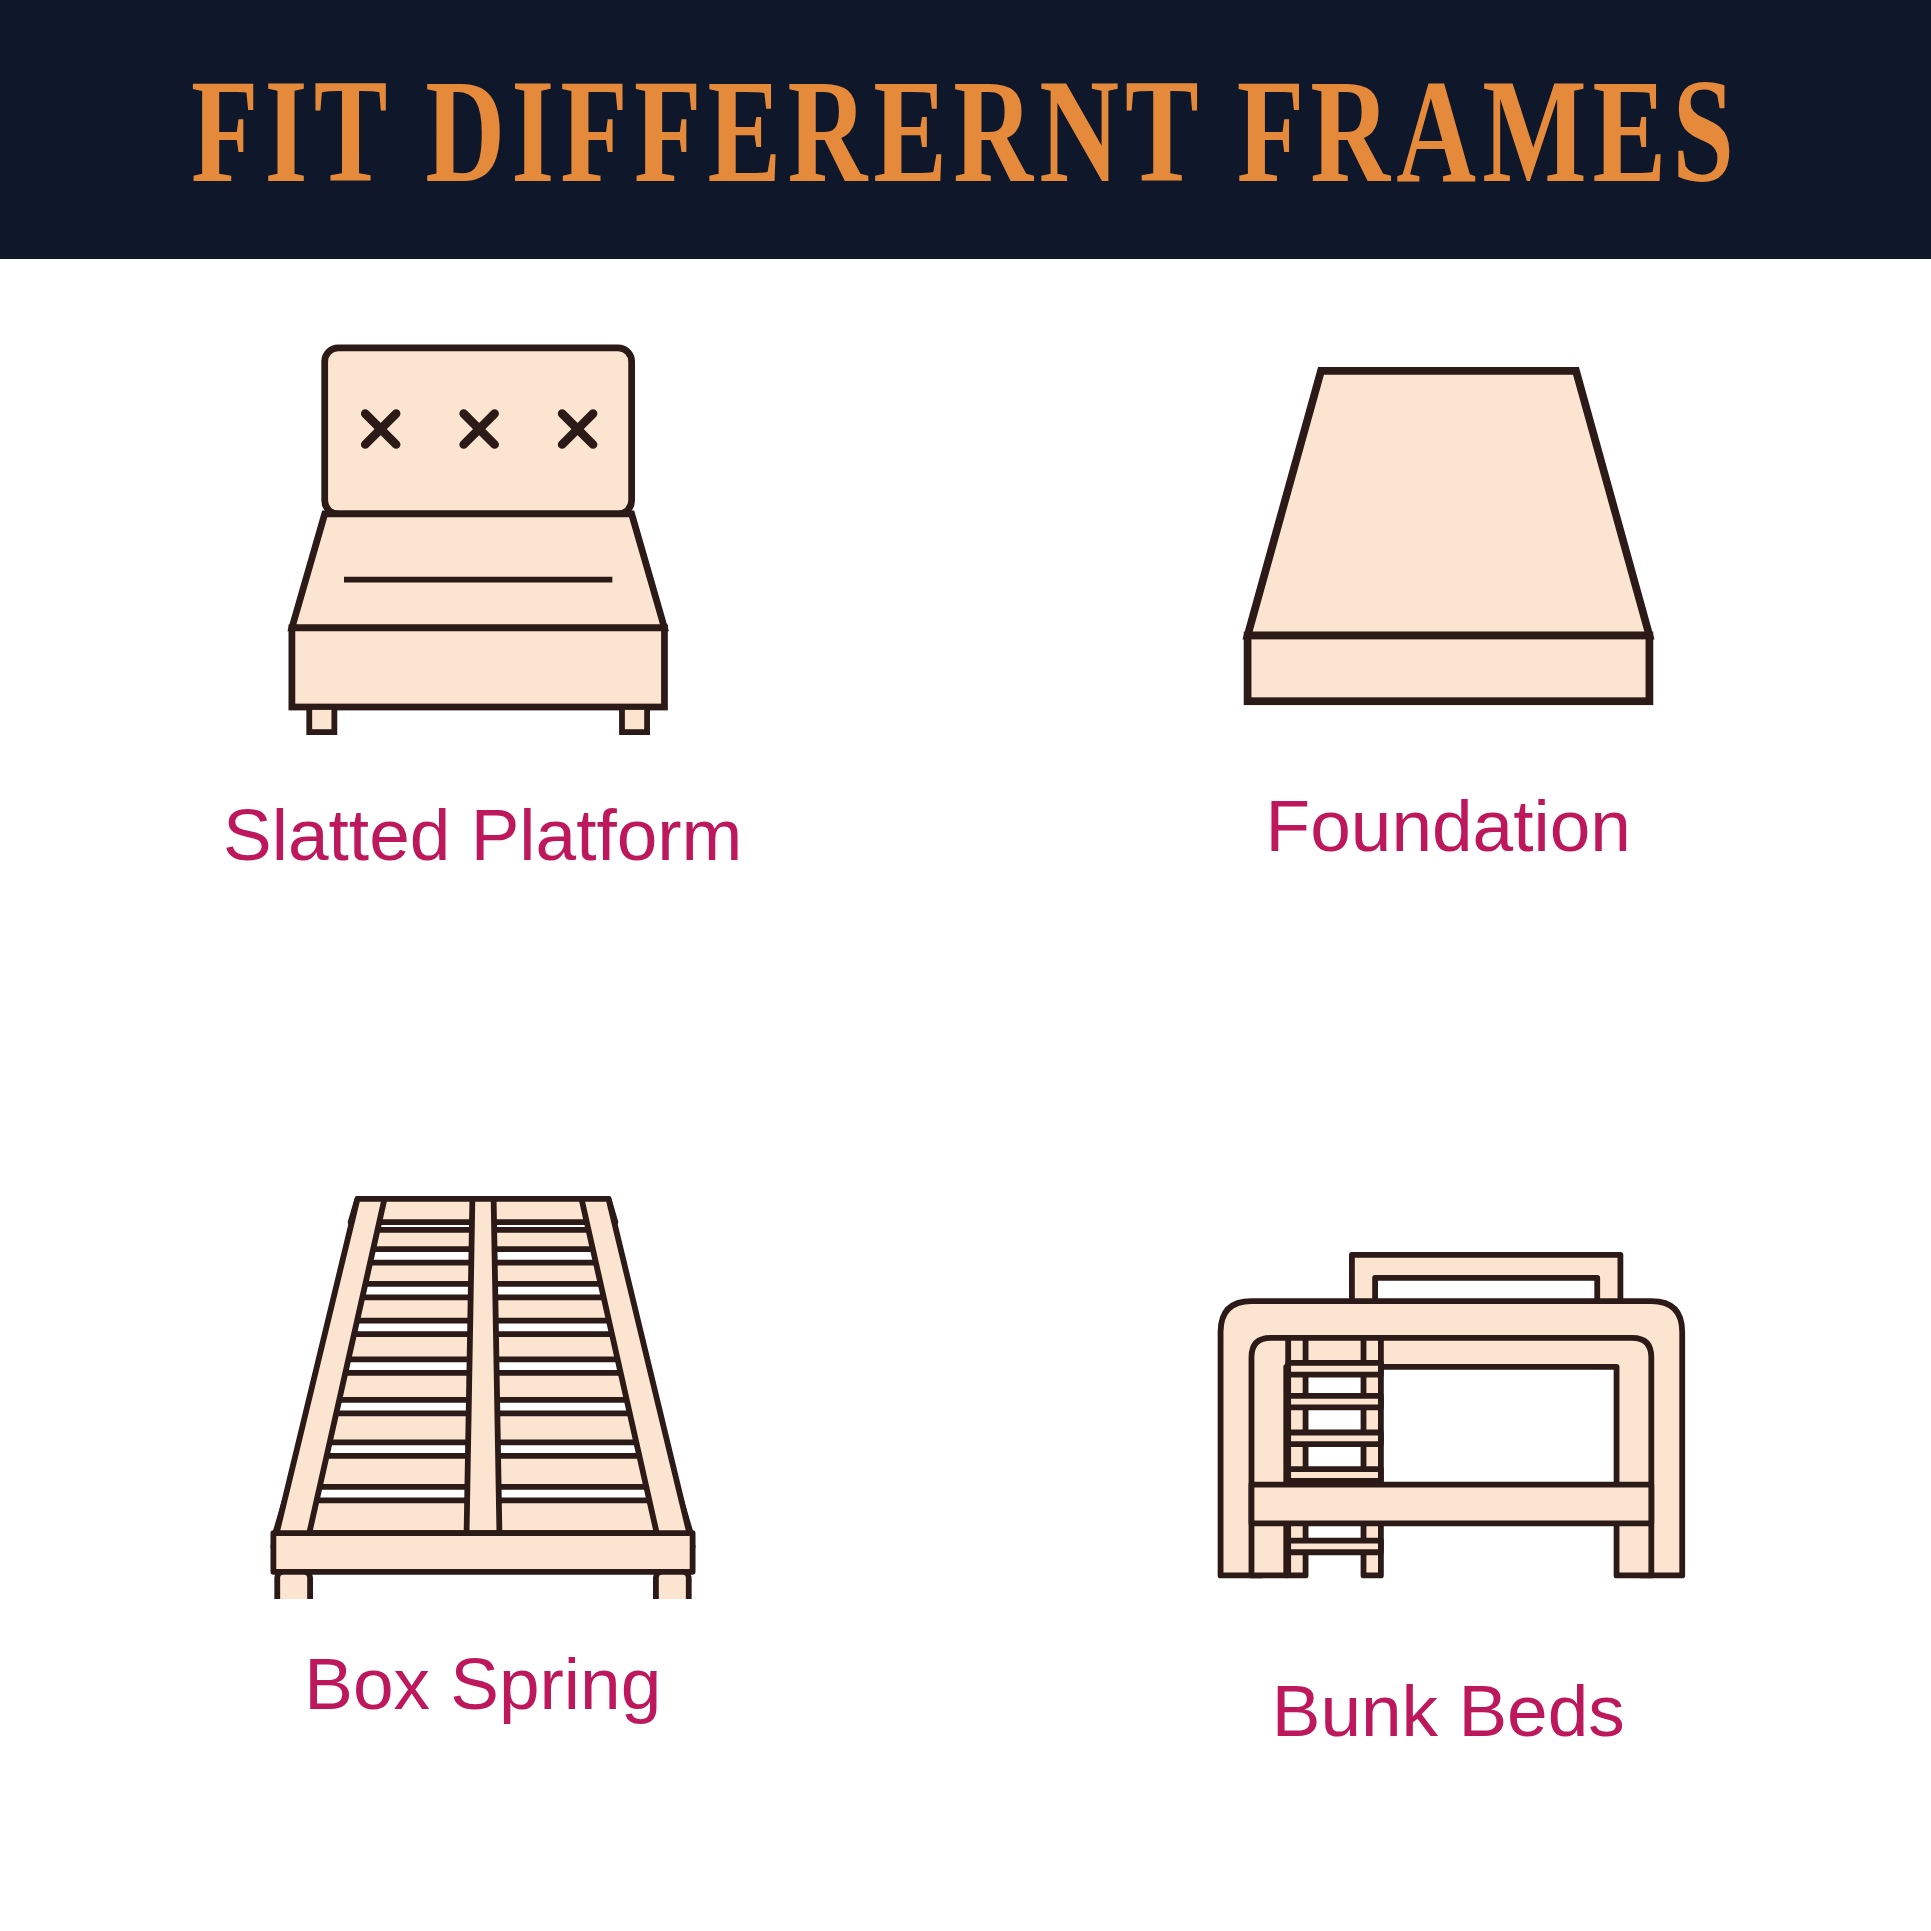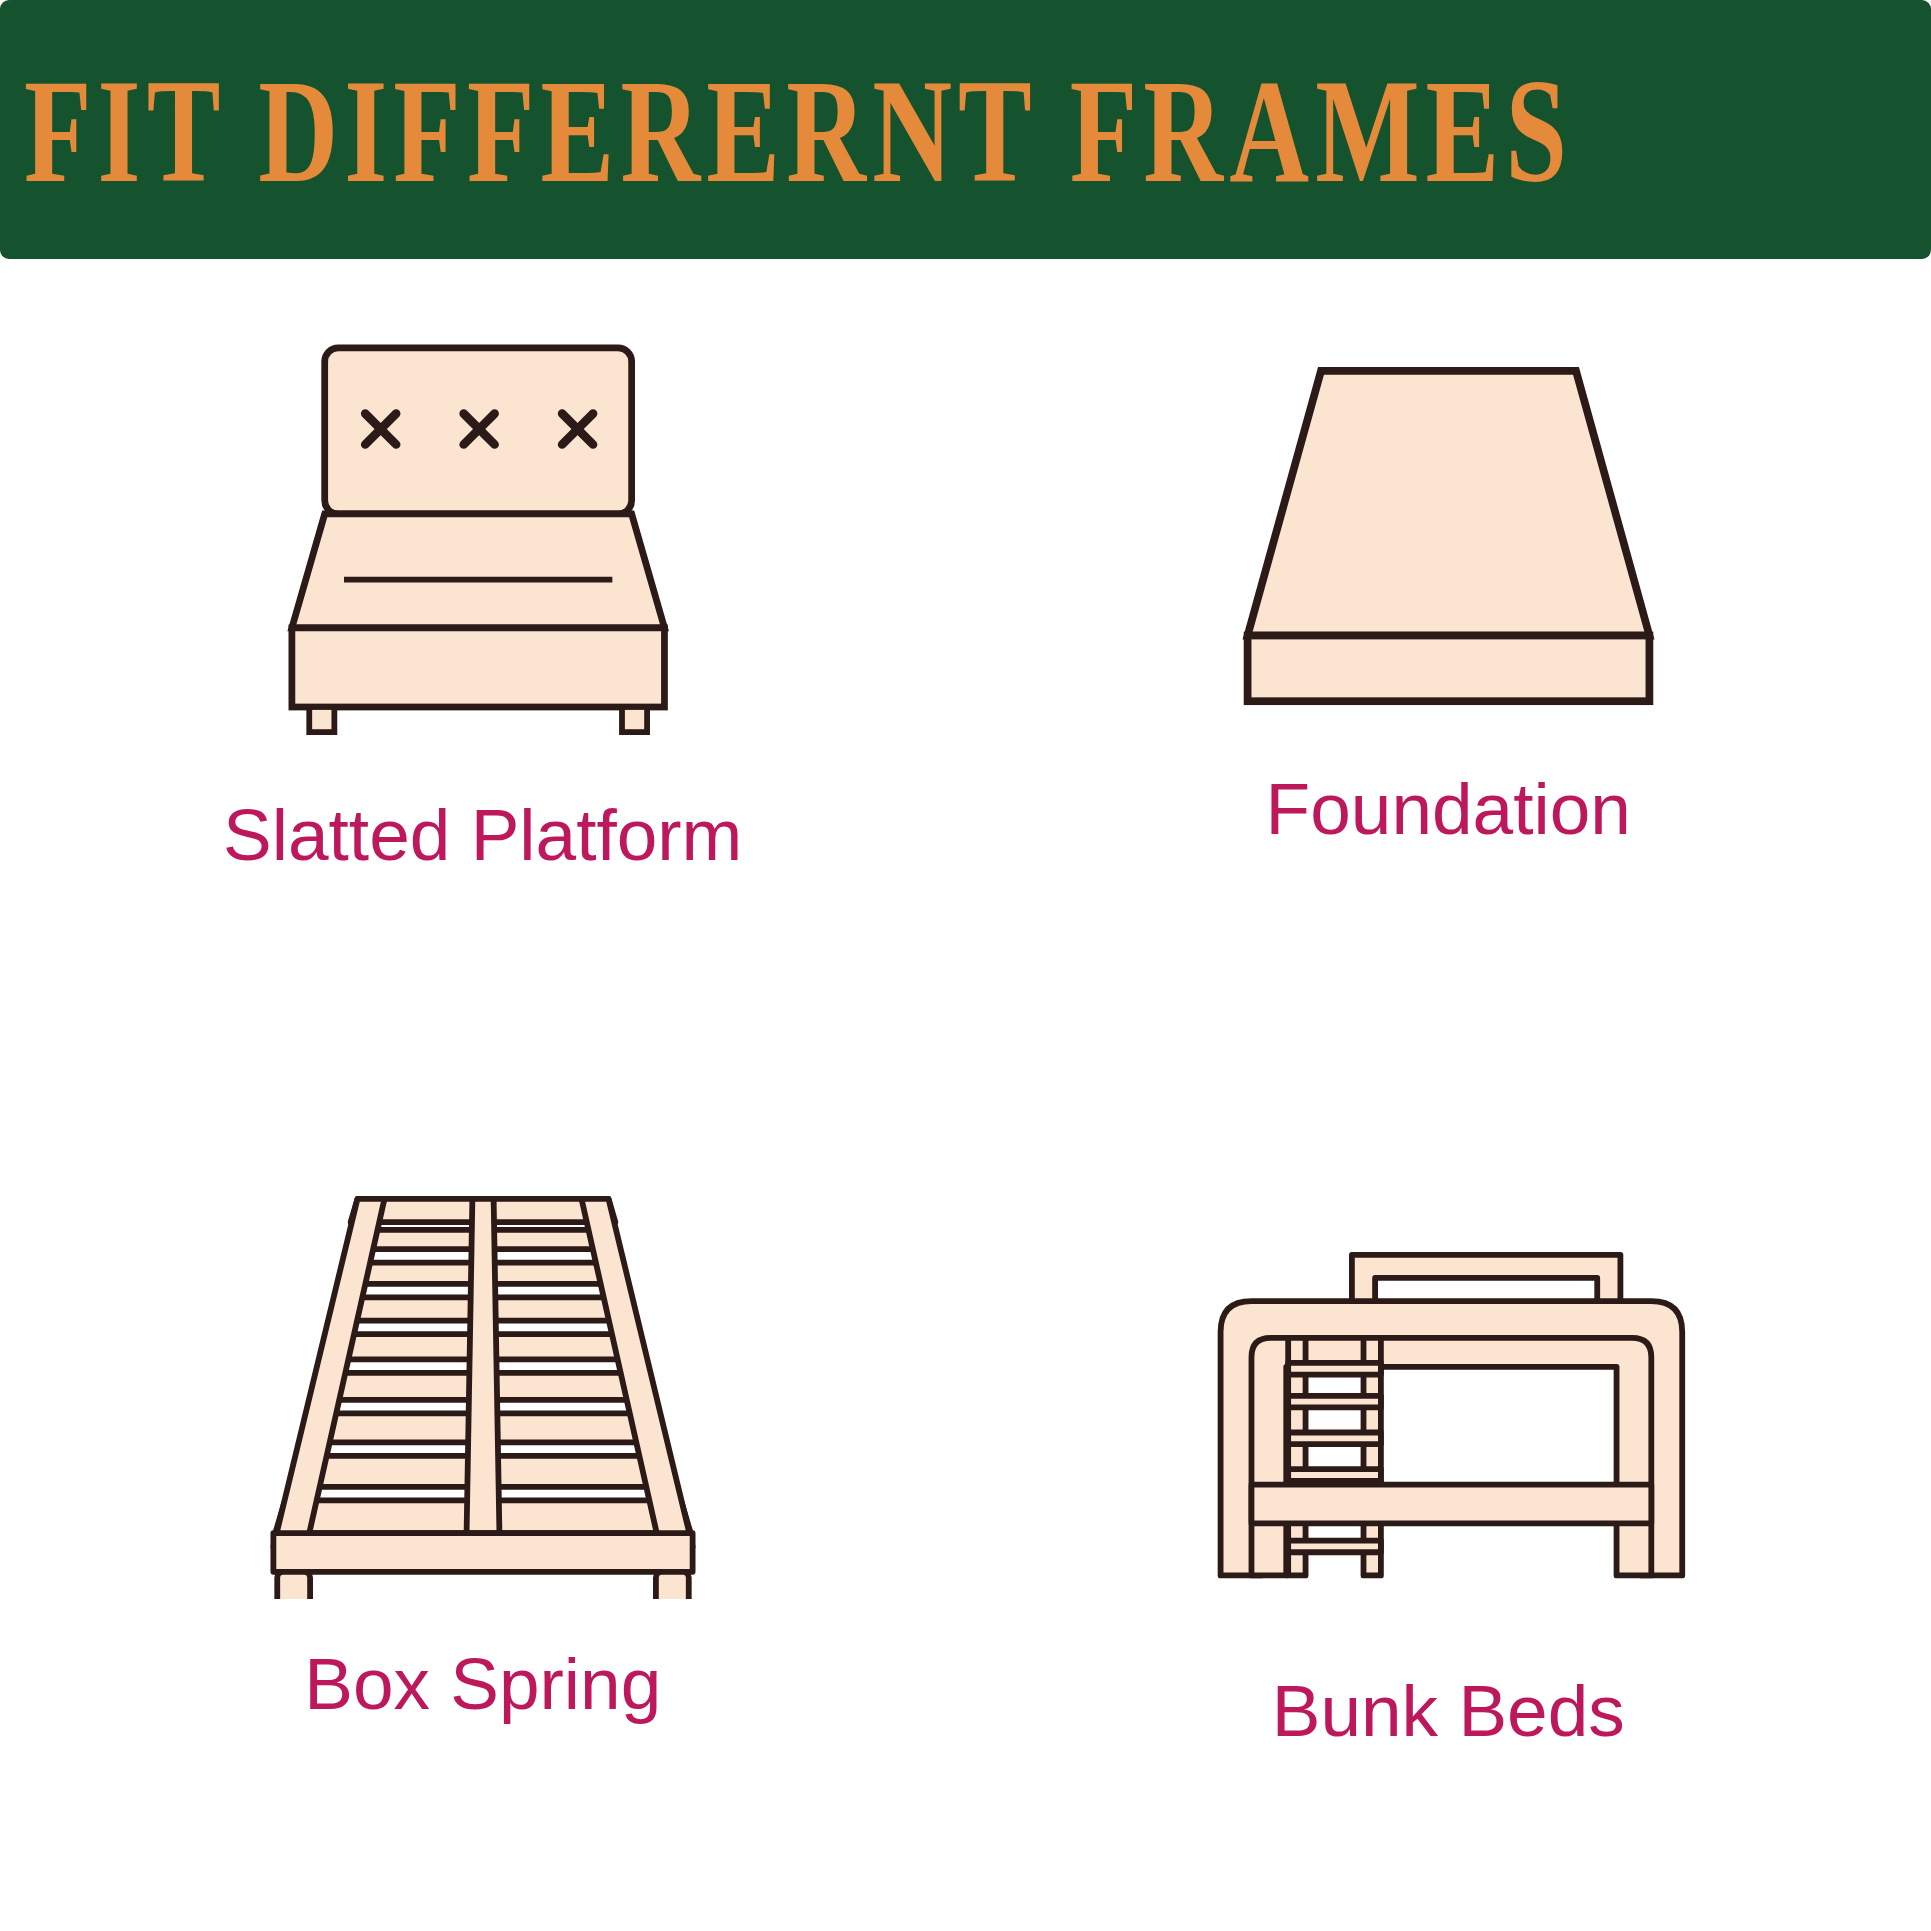--- a/index.html
+++ b/index.html
@@ -15,25 +15,25 @@
     position: relative;
   }
 
   
   #header-band {
     position: absolute;
     left: 0;
     top: 0;
     width: 1931px;
     height: 259px;
-    background: #14532d;
+    background: #0f172a;
     display: flex;
     align-items: center;
+    justify-content: center;
     box-sizing: border-box;
-    border-radius: 9px;
   }
   #page-title {
     font-family: "Liberation Serif", serif;
     font-weight: bold;
     font-size: 114px;
     line-height: 1;
     color: #E5893B;
     letter-spacing: 0.055em;
     transform: scaleY(1.30) scaleX(0.97);
     transform-origin: center center;
@@ -71,21 +71,21 @@
     white-space: nowrap;
     text-align: center;
     font-weight: 400;
   }
 
   
   .card.c1 { padding-top: 79px; }
   .card.c1 .card-label { margin-top: 54px; }
 
   .card.c2 { padding-top: 104px; }
-  .card.c2 .card-label { margin-top: 61px; }
+  .card.c2 .card-label { margin-top: 78px; }
 
   .card.c3 { padding-top: 98px; }
   .card.c3 .card-label { margin-top: 48px; }
 
   .card.c4 { padding-top: 154px; }
   .card.c4 .card-label { margin-top: 58px; }
 </style>
 </head>
 <body>
 

